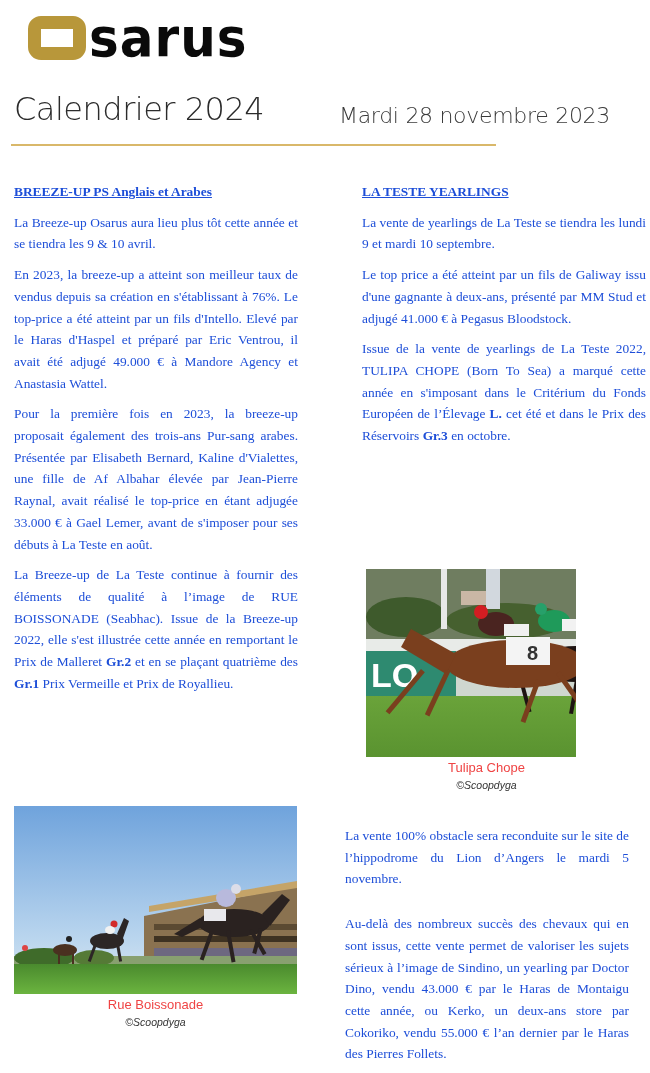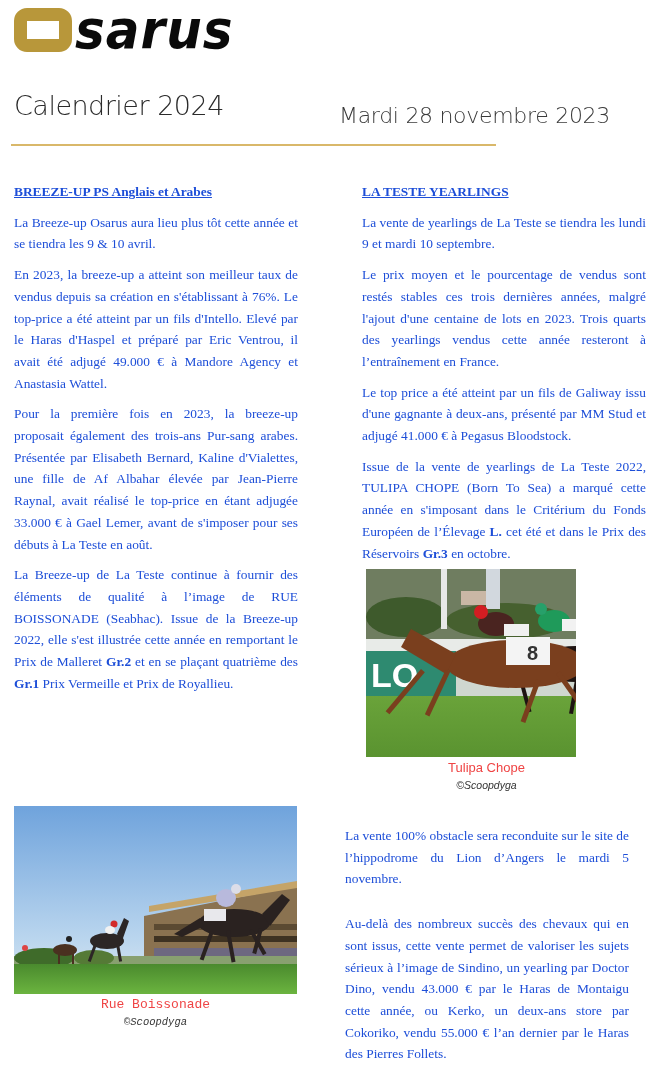--- a/index.html
+++ b/index.html
@@ -1,31 +1,31 @@
 <!DOCTYPE html>
 <html><head>
   <meta charset="utf-8">
   <style>
     * { margin: 0; padding: 0; box-sizing: border-box; }
     html, body { width: 650px; height: 1073px; background: #ffffff; overflow: hidden; }
     body { position: relative; font-family: "Liberation Sans", sans-serif; color: #1a1a1a; }
 
-    .logo { position: absolute; left: 14px; top: 8px; height: 52px; display: flex; align-items: flex-start; font-style: italic; }
+    .logo { position: absolute; left: 28px; top: 8px; height: 52px; display: flex; align-items: flex-end; }
     .logo-o {
       width: 58px; height: 44px; border: 13px solid #b8973a; border-radius: 13px;
       background: #fff; display: inline-block; margin-right: 3px;
     }
     .logo-rest {
       font-family: "DejaVu Sans", sans-serif; font-weight: bold; font-size: 50px;
       letter-spacing: 1px; color: #0a0a0a; line-height: 44px; transform: scaleY(1.05);
     }
 
     .title-main {
       position: absolute; left: 14px; top: 90px; font-family: "DejaVu Sans", sans-serif;
-      font-weight: 200; font-size: 27px; color: #2b2b2b; letter-spacing: -0.5px;
+      font-weight: 200; font-size: 32px; color: #2b2b2b; letter-spacing: -0.5px;
     }
     .title-date {
       position: absolute; right: 40px; top: 103px; font-family: "DejaVu Sans", sans-serif;
       font-size: 22px; color: #3a3a3a; letter-spacing: -0.3px; font-weight: 300;
     }
     .divider {
       position: absolute; left: 11px; top: 144px; width: 485px; height: 2px; background: #d9b86a;
     }
 
     .col { position: absolute; width: 284px; font-family: Liberation Serif, serif; font-size: 13.4px; line-height: 21.7px; color: #1d4ed8; }
@@ -36,21 +36,21 @@
     .para { text-align: justify; margin-bottom: 9px; }
     .para b { font-weight: bold; }
 
     .photo { position: absolute; overflow: hidden; }
     .photo-left { left: 14px; top: 806px; width: 283px; height: 188px; }
     .photo-right { left: 345px; top: 569px; width: 231px; height: 188px; padding-left: 21px; }
 
     .caption { position: absolute; text-align: center; font-family: "Liberation Sans", sans-serif; }
     .caption .cap-name { font-size: 13px; color: #ef4444; display: block; line-height: 18px; }
     .caption .cap-credit { font-size: 10.5px; font-style: italic; color: #333; display: block; line-height: 16px; }
-    .caption-left { left: 14px; top: 996px; width: 283px; font-family: Liberation Mono, monospace; }
+    .caption-left { left: 14px; top: 996px; width: 283px; }
     .caption-right { left: 345px; top: 759px; width: 283px; }
 
     .col-right-2 { left: 345px; top: 825px; }
     .gap { height: 14px; }
   </style>
 </head>
 <body>
 
 <div class="logo">
   <span class="logo-o"></span>
@@ -127,21 +127,20 @@
   </svg>
 </div>
 <div class="caption caption-left">
   <span class="cap-name">Rue Boissonade</span>
   <span class="cap-credit">©Scoopdyga</span>
 </div>
 
 <div class="col col-right">
   <div class="heading">LA TESTE YEARLINGS</div>
   <p class="para">La vente de yearlings de La Teste se tiendra les lundi 9 et mardi 10 septembre.</p>
-  <p class="para">Le prix moyen et le pourcentage de vendus sont restés stables ces trois dernières années, malgré l'ajout d'une centaine de lots en 2023. Trois quarts des yearlings vendus cette année resteront à l’entraînement en France.</p>
   <p class="para">Le top price a été atteint par un fils de Galiway issu d'une gagnante à deux-ans, présenté par MM Stud et adjugé 41.000 € à Pegasus Bloodstock.</p>
   <p class="para"><span>Issue de la vente de yearlings de La Teste 2022, TULIPA CHOPE (Born To Sea) a marqué cette année en s'imposant dans le Critérium du Fonds Européen de l’Élevage </span><b>L.</b><span> cet été et dans le Prix des Réservoirs </span><b>Gr.3</b><span> en octobre.</span></p>
 </div>
 
 <div class="photo photo-right">
   <svg width="283" height="188" viewBox="0 0 283 188">
     <defs>
       <linearGradient id="grass2" x1="0" y1="0" x2="0" y2="1">
         <stop offset="0" stop-color="#6aa33a"></stop>
         <stop offset="1" stop-color="#5a9330"></stop>

